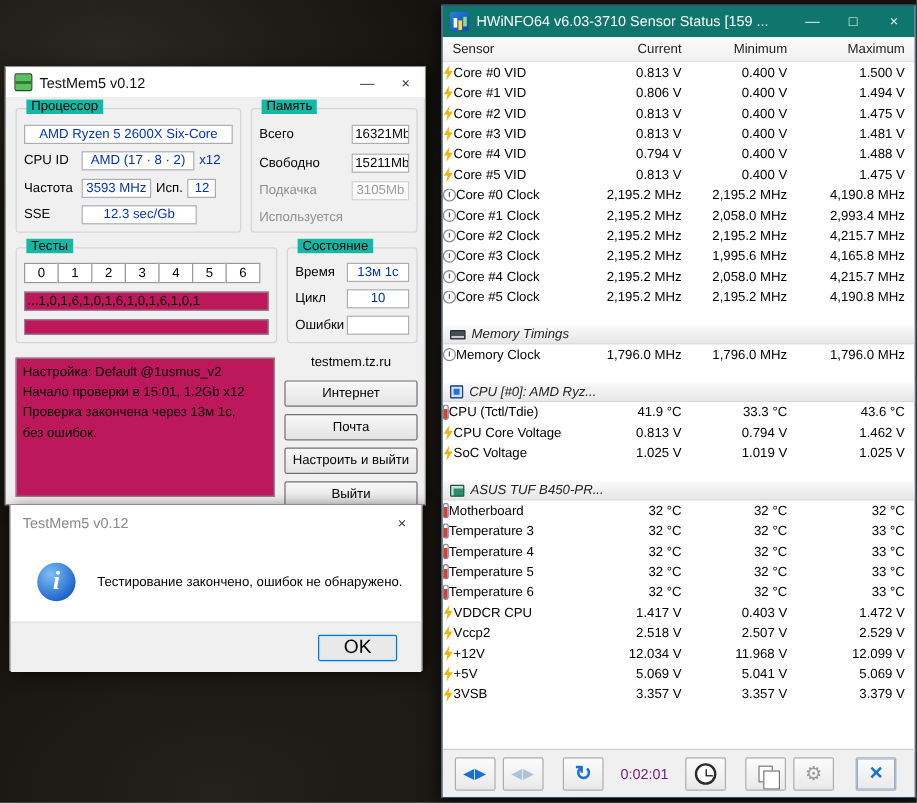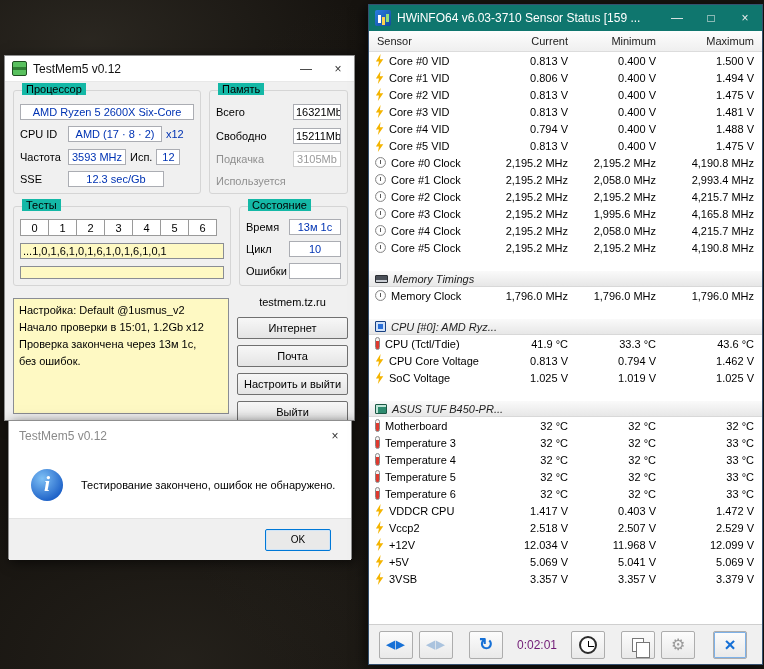--- a/index.html
+++ b/index.html
@@ -12,21 +12,21 @@
       radial-gradient(ellipse 300px 500px at 360px 350px, rgba(60,56,48,.18), transparent 70%),
       #16130f;
     position:relative;
   }
 
   
   .win { position:absolute; background:#f0f0f0; border:1px solid #8f8f8f; box-shadow:3px 3px 12px rgba(0,0,0,.65); font-size:11px; color:#000; }
   .fld { background:#fff; border:1px solid #abadb3; color:#0033b3; text-align:center; height:16px; line-height:14px; font-size:11px; padding:0 2px; overflow:hidden; white-space:nowrap; }
   .fld.black { color:#000; }
   .fld.dim { color:#9a9a9a; border-color:#cfcfcf; }
-  .sunken { background:#fef9c3; border:1px solid #8a8d94; }
+  .sunken { background:#be185d; border:1px solid #8a8d94; }
 
   
   #tm { left:4px; top:55px; width:351px; height:366px; }
   .tm-titlebar { height:26px; background:#ffffff; display:flex; align-items:center; padding-left:7px; border-bottom:1px solid #e8e8e8; }
   .tm-icon { width:15px; height:15px; margin-right:6px; border:1px solid #1d4d1f; border-radius:2px;
     background:linear-gradient(180deg,#59c15e 0 40%, #2e7d32 40% 60%, #59c15e 60%); }
   .tm-title { font-size:12px; color:#111; }
   .cap-btn { width:32px; height:26px; border:none; background:transparent; color:#333; font-size:12px; line-height:26px; text-align:center; cursor:default; }
   .tm-caps { margin-left:auto; display:flex; }
 
@@ -63,39 +63,39 @@
   #dlg { left:8px; top:420px; width:344px; height:139px; background:#fff; }
   .dlg-titlebar { height:30px; display:flex; align-items:center; padding-left:10px; background:#fff; }
   .dlg-title { font-size:12px; color:#8a8a8a; }
   .dlg-body { display:flex; align-items:center; gap:18px; padding:6px 4px 6px 22px; height:67px; background:#fff; }
   .info-ic { width:32px; height:32px; border-radius:50%; flex:0 0 32px;
     background:radial-gradient(circle at 35% 30%, #7ec0f5, #1e62c8 75%);
     color:#fff; font-family:"Liberation Serif",serif; font-style:italic; font-weight:bold;
     font-size:22px; text-align:center; line-height:30px; }
   .dlg-msg { font-size:11px; color:#000; white-space:nowrap; }
   .dlg-footer { height:42px; background:#f0f0f0; display:flex; align-items:center; justify-content:flex-end; padding-right:20px; border-top:1px solid #e3e3e3; }
-  .ok-btn { width:66px; height:22px; font-size:10px; background:#e9e9e9; border:1px solid #0078d7; box-shadow:inset 0 0 0 1px #cfe4f7; border-radius:2px; cursor:default; font-family:"Liberation Sans",sans-serif; }
+  .ok-btn { width:66px; height:22px; font-size:16px; background:#e9e9e9; border:1px solid #0078d7; box-shadow:inset 0 0 0 1px #cfe4f7; border-radius:2px; cursor:default; font-family:"Liberation Sans",sans-serif; }
 
   
   #hw { left:368px; top:4px; width:395px; height:661px; background:#fff; border:1px solid #35506e; box-shadow:-3px 3px 12px rgba(0,0,0,.6); display:flex; flex-direction:column; }
   .hw-titlebar { height:26px; background:#0f766e; color:#fff; display:flex; align-items:center; padding-left:6px; flex:0 0 26px; }
   .hw-icon { width:16px; height:16px; margin-right:6px; border-radius:2px; background:linear-gradient(135deg,#2a7de1,#134a9e); position:relative; }
   .hw-icon::after { content:""; position:absolute; left:3px; bottom:3px; width:3px; height:8px; background:#fff; box-shadow:4px 2px 0 #ffd34d, 8px -1px 0 #8fe07c; }
   .hw-title { font-size:12px; white-space:nowrap; overflow:hidden; }
   .hw-caps { margin-left:auto; display:flex; }
   .hw-cap { width:34px; height:26px; color:#eee; font-size:12px; text-align:center; line-height:26px; cursor:default; }
 
   .hw-header { display:grid; grid-template-columns:1fr 95px 88px 98px; height:21px; align-items:center;
     background:linear-gradient(#fdfdfd,#efefef); border-bottom:1px solid #dcdcdc; font-size:11px; color:#222; flex:0 0 21px; }
   .hw-header .h0 { padding-left:8px; }
   .hw-header .hr { text-align:right; padding-right:8px; }
 
   .hw-rows { flex:1 1 auto; overflow:hidden; background:#fff; }
   .hw-row { display:grid; grid-template-columns:1fr 95px 88px 98px; height:17px; align-items:center; font-size:11px; color:#000; }
-  .hw-row .lbl { display:flex; align-items:center; gap:5px; padding-left:6px; white-space:nowrap; overflow:hidden; }
+  .hw-row .lbl { display:flex; align-items:center; padding-left:0; white-space:nowrap; overflow:hidden; }
   .hw-row .val { text-align:right; padding-right:8px; white-space:nowrap; }
   .hw-section { display:flex; align-items:center; gap:5px; height:17px; padding-left:6px; font-size:11px; font-style:italic; color:#222;
     background:linear-gradient(#fafafa,#e7e7e7); border-top:1px solid #fff; border-bottom:1px solid #d8d8d8; }
   .hw-spacer { height:14px; }
 
   
   .ic { display:inline-block; flex:0 0 auto; }
   .ic-volt { width:9px; height:13px; background:#f4b400; clip-path:polygon(62% 0, 10% 58%, 44% 58%, 32% 100%, 92% 40%, 54% 40%); filter:drop-shadow(0 0 1px #9c6d00); }
   .ic-clock { width:11px; height:11px; border-radius:50%; border:1px solid #8a8a8a; background:radial-gradient(#fff 50%, #d9d9d9); position:relative; }
   .ic-clock::after { content:""; position:absolute; left:4px; top:2px; width:1px; height:4px; background:#555; }

